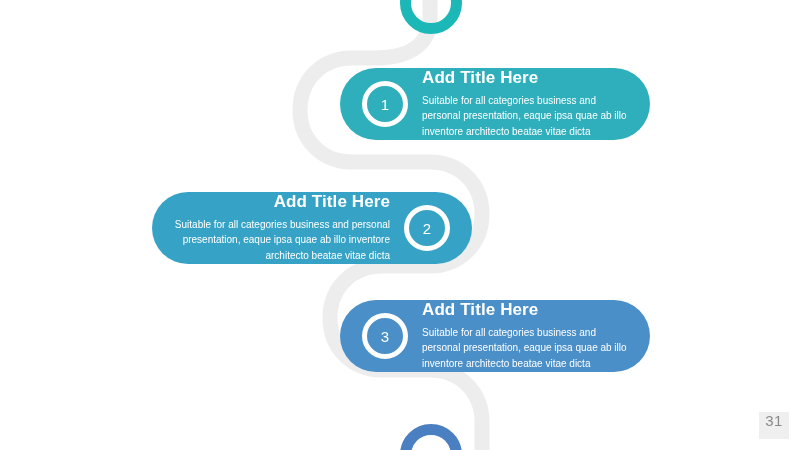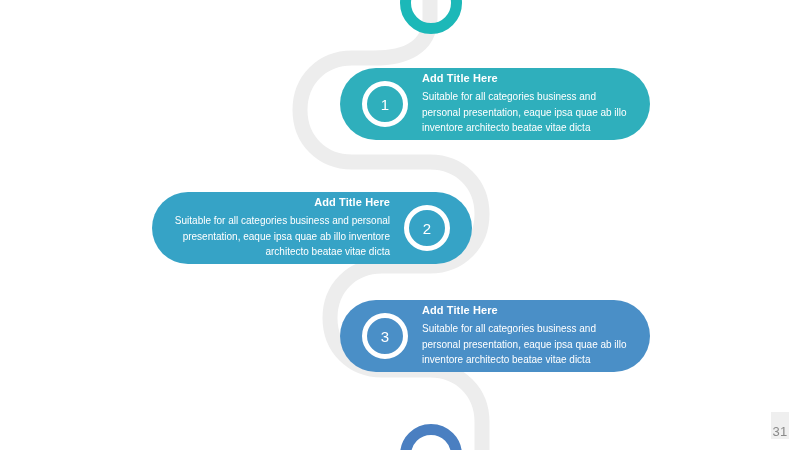--- a/index.html
+++ b/index.html
@@ -78,21 +78,21 @@
   .ctext {
     flex: 1 1 auto;
     min-width: 0;
   }
 
   .card.right .ctext { text-align: left; }
   .card.left  .ctext { text-align: right; }
 
   .ctitle {
     color: #ffffff;
-    font-size: 11px;
+    font-size: 17px;
     font-weight: bold;
     letter-spacing: 0.1px;
     margin: 0 0 5px 0;
     line-height: 1.1;
   }
 
   .cbody {
     color: #ffffff;
     font-size: 10px;
     line-height: 1.55;
@@ -109,28 +109,28 @@
     box-sizing: border-box;
     border-width: 11px;
     border-style: solid;
   }
 
   
   #pagebadge {
     position: absolute;
     right: 11px;
     bottom: 11px;
-    width: 18px;
+    width: 30px;
     height: 27px;
     background: #efefef;
     display: flex;
-    align-items: flex-end;
+    align-items: flex-start;
     justify-content: center;
     color: #8a8a8a;
-    font-size: 13px;
+    font-size: 15px;
     letter-spacing: 0.3px;
   }
 </style>
 </head>
 <body>
 
 <div id="slide" style="background: rgb(255, 255, 255);">
 
   <svg id="ribbon" viewBox="0 0 800 450" width="800" height="450" xmlns="http://www.w3.org/2000/svg">
     <path d="M 430 -40

